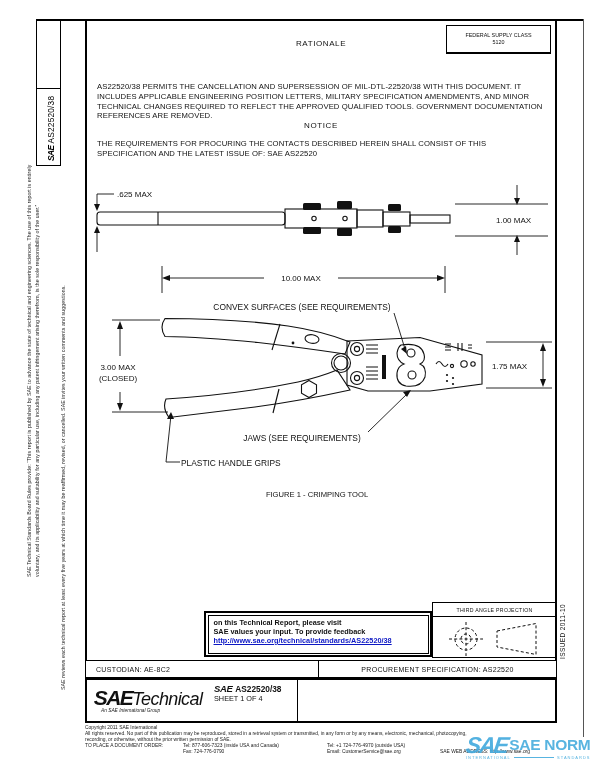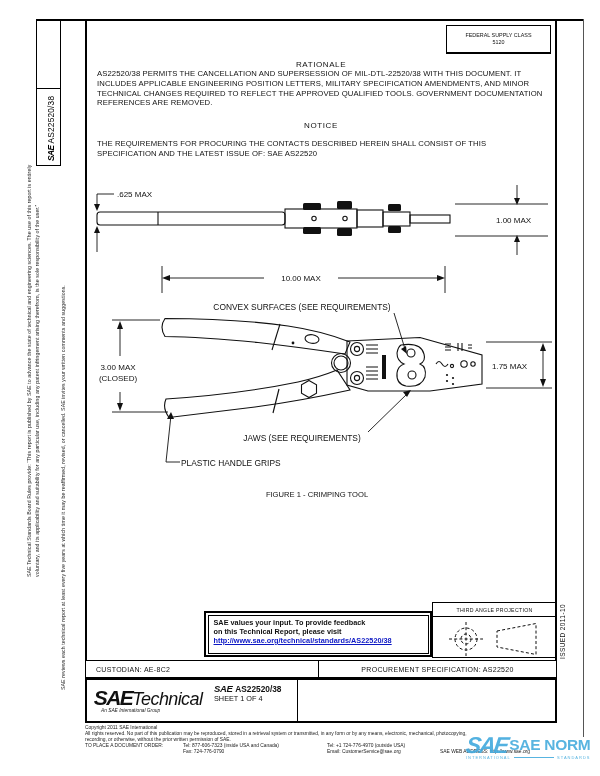--- a/index.html
+++ b/index.html
@@ -112,22 +112,22 @@
   </div>
   <div class="vt striplabel" style="left:46px;top:161px;">
     <span class="lg">SAE</span><span>AS22520/38</span>
   </div>
 
   <div class="fsc">
     <div>FEDERAL SUPPLY CLASS</div>
     <div>5120</div>
   </div>
 
-  <div class="dhead" style="top:60px;">RATIONALE</div>
-  <div class="dpar" style="top:69px;width:447px;">AS22520/38 PERMITS THE CANCELLATION AND SUPERSESSION OF MIL-DTL-22520/38 WITH THIS DOCUMENT. IT INCLUDES APPLICABLE ENGINEERING POSITION LETTERS, MILITARY SPECIFICATION AMENDMENTS, AND MINOR TECHNICAL CHANGES REQUIRED TO REFLECT THE APPROVED QUALIFIED TOOLS. GOVERNMENT DOCUMENTATION REFERENCES ARE REMOVED.</div>
+  <div class="dhead" style="top:39px;">RATIONALE</div>
+  <div class="dpar" style="top:82px;width:447px;">AS22520/38 PERMITS THE CANCELLATION AND SUPERSESSION OF MIL-DTL-22520/38 WITH THIS DOCUMENT. IT INCLUDES APPLICABLE ENGINEERING POSITION LETTERS, MILITARY SPECIFICATION AMENDMENTS, AND MINOR TECHNICAL CHANGES REQUIRED TO REFLECT THE APPROVED QUALIFIED TOOLS. GOVERNMENT DOCUMENTATION REFERENCES ARE REMOVED.</div>
   <div class="dhead" style="top:121px;">NOTICE</div>
   <div class="dpar" style="top:139px;width:412px;">THE REQUIREMENTS FOR PROCURING THE CONTACTS DESCRIBED HEREIN SHALL CONSIST OF THIS SPECIFICATION AND THE LATEST ISSUE OF: SAE AS22520</div>
 
   <svg width="600" height="776" viewBox="0 0 600 776">
 
     <g class="lw">
       <rect x="97" y="212" width="188" height="13" rx="3"></rect>
       <line x1="158" y1="212" x2="158" y2="225"></line>
       <rect x="285" y="209" width="72" height="19"></rect>
       <rect x="357" y="210" width="26" height="17"></rect>
@@ -248,22 +248,22 @@
       <circle class="dash" cx="466" cy="639" r="11"></circle>
       <circle class="dash" cx="466" cy="639" r="5"></circle>
       <line class="dash" x1="449" y1="639" x2="483" y2="639"></line>
       <line class="dash" x1="466" y1="622" x2="466" y2="656"></line>
       <polygon class="dash" points="497,631 536,623.5 536,654.5 497,647"></polygon>
     </g>
   </svg>
 
   <div class="fb-outer">
     <div class="fb-inner">
+      <div>on this Technical Report, please visit</div>
       <div>SAE values your input. To provide feedback</div>
-      <div>on this Technical Report, please visit</div>
       <a class="fb-link">http://www.sae.org/technical/standards/AS22520/38</a>
     </div>
   </div>
 
   <div class="proj">
     <div class="proj-h">THIRD ANGLE PROJECTION</div>
   </div>
 
   <div class="vt issued" style="left:559px;top:659px;">ISSUED 2011-10</div>
 

